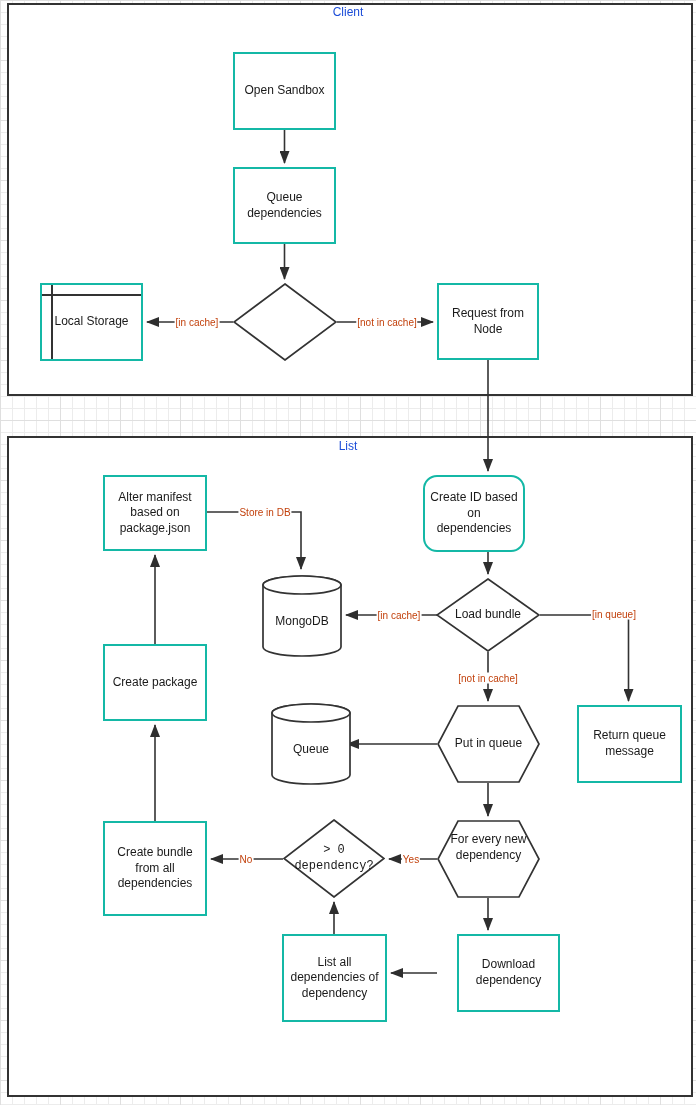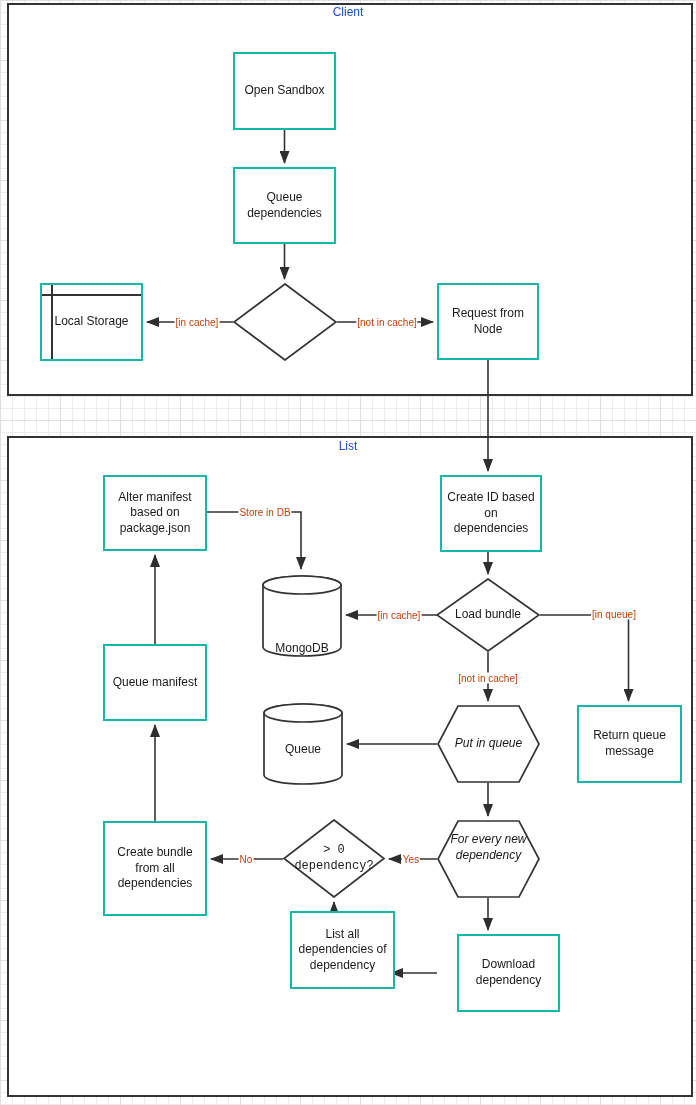--- a/index.html
+++ b/index.html
@@ -27,21 +27,21 @@
     display:flex;align-items:center;justify-content:center;text-align:center;
     font-size:12px;line-height:1.3;padding:3px 5px;z-index:2;
   }
   .shape-node{
     position:absolute;display:flex;align-items:center;justify-content:center;
     text-align:center;font-size:12px;line-height:1.3;box-sizing:border-box;z-index:2;
   }
   .shape-node > svg{position:absolute;left:0;top:0;}
   .shape-node .lbl{position:relative;z-index:1;padding:0 10px;}
   .cyl .lbl{padding-top:12px;}
-  .hex .lbl{padding:0 0;font-style:italic;}
+  .hex .lbl{padding:0 0;}
   .ls-v{position:absolute;left:9px;top:0;bottom:0;width:2px;background:#333;}
   .ls-h{position:absolute;top:9px;left:0;right:0;height:2px;background:#333;}
   .edge-label{
     position:absolute;transform:translate(-50%,-50%);background:#fff;
     font-size:10px;white-space:nowrap;z-index:3;padding:0 1px;color:#c2410c;
   }
 </style>
 </head>
 <body>
 
@@ -97,51 +97,51 @@
 <div class="rect-node" style="left:40px;top:283px;width:103px;height:78px;">
   <span class="ls-v"></span>
   <span class="ls-h"></span>
   <span>Local Storage</span>
 </div>
 
 <div class="rect-node" style="left:437px;top:283px;width:102px;height:77px;">
   <span>Request from Node</span>
 </div>
 
-<div class="rect-node" style="left:440px;top:475px;width:102px;height:77px;">
+<div class="rect-node" style="left:423px;top:475px;width:102px;height:77px;border-radius:14px;">
   <span>Create ID based on dependencies</span>
 </div>
 
 <div class="shape-node" style="left:436px;top:578px;width:104px;height:74px;align-items:center;">
   <svg width="104" height="74">
     <polygon points="52,1 103,37 52,73 1,37" fill="#fff" stroke="#333" stroke-width="1.7"></polygon>
   </svg>
   <span class="lbl nowrap">Load bundle</span>
 </div>
 
-<div class="shape-node cyl" style="left:262px;top:575px;width:80px;height:82px;align-items:flex-end;">
+<div class="shape-node cyl" style="left:262px;top:575px;width:80px;height:82px;">
   <svg width="80" height="82">
     <path d="M1,10 a39,9 0 0 1 78,0 v62 a39,9 0 0 1 -78,0 z" fill="#fff" stroke="#333" stroke-width="1.7"></path>
     <ellipse cx="40" cy="10" rx="39" ry="9" fill="#fff" stroke="#333" stroke-width="1.7"></ellipse>
   </svg>
   <span class="lbl">MongoDB</span>
 </div>
 
 <div class="rect-node" style="left:577px;top:705px;width:105px;height:78px;">
   <span>Return queue message</span>
 </div>
 
 <div class="shape-node hex" style="left:437px;top:705px;width:103px;height:78px;">
   <svg width="103" height="78">
     <polygon points="21,1 82,1 102,39 82,77 21,77 1,39" fill="#fff" stroke="#333" stroke-width="1.7"></polygon>
   </svg>
   <span class="lbl nowrap">Put in queue</span>
 </div>
 
-<div class="shape-node cyl" style="left:263px;top:703px;width:80px;height:82px;">
+<div class="shape-node cyl" style="left:271px;top:703px;width:80px;height:82px;">
   <svg width="80" height="82">
     <path d="M1,10 a39,9 0 0 1 78,0 v62 a39,9 0 0 1 -78,0 z" fill="#fff" stroke="#333" stroke-width="1.7"></path>
     <ellipse cx="40" cy="10" rx="39" ry="9" fill="#fff" stroke="#333" stroke-width="1.7"></ellipse>
   </svg>
   <span class="lbl">Queue</span>
 </div>
 
 <div class="shape-node hex" style="left:437px;top:820px;width:103px;height:56px;">
   <svg width="103" height="78">
     <polygon points="21,1 82,1 102,39 82,77 21,77 1,39" fill="#fff" stroke="#333" stroke-width="1.7"></polygon>
@@ -154,32 +154,32 @@
     <polygon points="51,1 101,39.5 51,78 1,39.5" fill="#fff" stroke="#333" stroke-width="1.7"></polygon>
   </svg>
   <span class="lbl nowrap">&gt; 0 dependency?</span>
 </div>
 
 <div class="rect-node" style="left:103px;top:821px;width:104px;height:95px;">
   <span>Create bundle from all dependencies</span>
 </div>
 
 <div class="rect-node" style="left:103px;top:644px;width:104px;height:77px;">
-  <span>Queue manifest</span>
+  <span>Create package</span>
 </div>
 
 <div class="rect-node" style="left:103px;top:475px;width:104px;height:76px;">
   <span>Alter manifest based on package.json</span>
 </div>
 
 <div class="rect-node" style="left:437px;top:934px;width:103px;height:78px;margin-left:20px;">
   <span>Download dependency</span>
 </div>
 
-<div class="rect-node" style="left:282px;top:911px;width:105px;height:78px;margin-left:8px;">
+<div class="rect-node" style="left:282px;top:934px;width:105px;height:88px;">
   <span>List all dependencies of dependency</span>
 </div>
 
 <div class="edge-label" style="left:197px;top:322px;">[in cache]</div>
 <div class="edge-label" style="left:387px;top:322px;">[not in cache]</div>
 <div class="edge-label" style="left:265px;top:512px;">Store in DB</div>
 <div class="edge-label" style="left:399px;top:615px;">[in cache]</div>
 <div class="edge-label" style="left:614px;top:614px;text-align:center;">[in queue]</div>
 <div class="edge-label" style="left:488px;top:678px;">[not in cache]</div>
 <div class="edge-label" style="left:411px;top:859px;">Yes</div>

